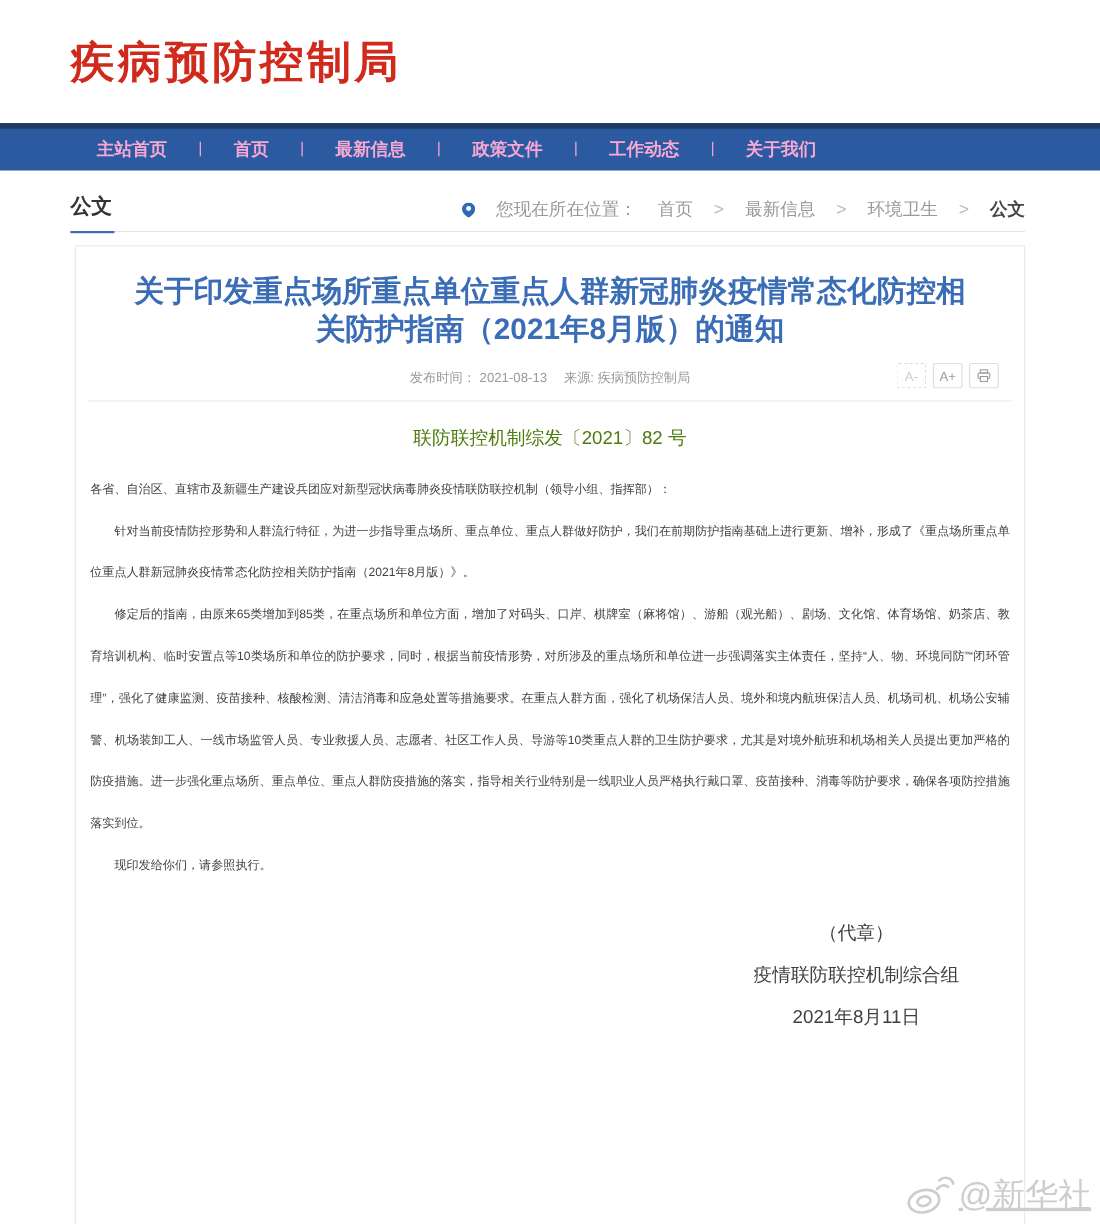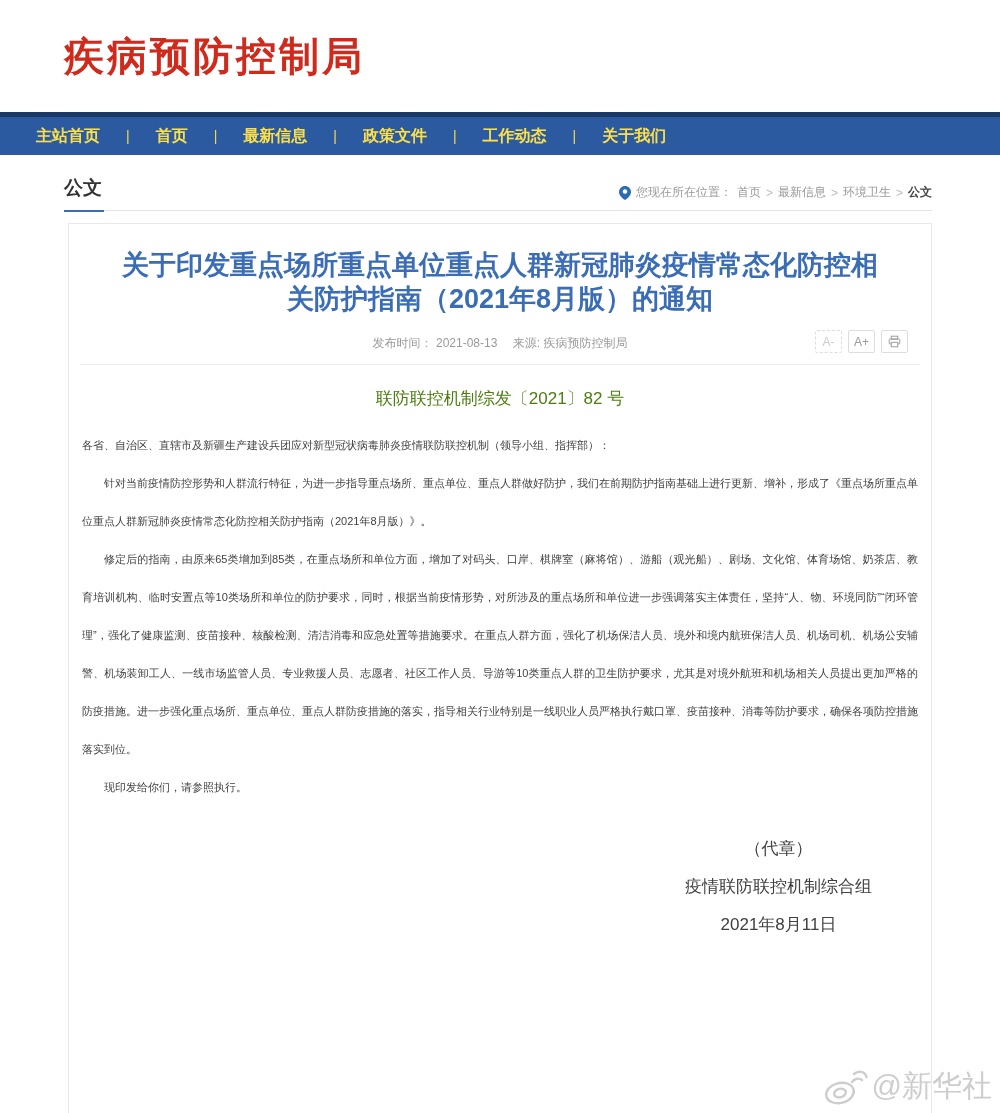--- a/index.html
+++ b/index.html
@@ -5,29 +5,29 @@
   html,body{margin:0;padding:0;}
   body{
     width:1000px;height:1113px;overflow:hidden;position:relative;
     background:#ffffff;font-family:"Liberation Sans","DejaVu Sans",sans-serif;
   }
   
   .site-header{height:112px;display:flex;align-items:center;padding-left:64px;background:#fff;}
   .logo{color:#cf2a1c;font-size:40px;font-weight:bold;letter-spacing:3px;cursor:pointer;}
   
   .nav{background:#2b5aa0;border-top:5px solid #1b3a66;height:38px;display:flex;align-items:center;
-       color:#fde047;font-size:16px;font-weight:bold;padding-left:36px;}
+       color:#f9a8d4;font-size:16px;font-weight:bold;padding-left:88px;font-family:Liberation Mono, monospace;}
   .nav-item{cursor:pointer;white-space:nowrap;}
   .nav-sep{margin:0 26px;font-weight:normal;font-size:14px;opacity:.95;}
   
   .section-row{display:flex;justify-content:space-between;align-items:flex-end;
                margin:20px 68px 0 64px;border-bottom:1px solid #e3e3e3;padding-bottom:9px;}
   .section-title{font-size:19px;font-weight:bold;color:#333;position:relative;}
   .section-title::after{content:"";position:absolute;left:0;bottom:-11px;width:40px;height:2px;background:#3a6db6;}
-  .breadcrumb{font-size:12px;color:#999;display:flex;align-items:center;gap:5px;}
+  .breadcrumb{font-size:16px;color:#999;display:flex;align-items:center;gap:19px;}
   .crumb{cursor:pointer;}
   .crumb-last{color:#444;font-weight:bold;}
   .crumb-sep{color:#bbb;}
   
   .article-box{margin:12px 68px 0 68px;border:1px solid #e8e8e8;background:#fff;
                padding:24px 11px 40px 11px;min-height:980px;box-sizing:border-box;}
   .article-title{color:#3a6db6;font-size:27px;font-weight:bold;text-align:center;
                  line-height:34px;padding:0 36px;}
   .meta-row{position:relative;text-align:center;color:#9a9a9a;font-size:12px;
             margin-top:14px;height:26px;line-height:26px;}
@@ -42,22 +42,22 @@
   
   .body-text{padding:0 2px;}
   .body-text p{font-size:11px;color:#3f3f3f;line-height:38px;margin:0;text-align:justify;}
   .indent{text-indent:2em;}
   .attachment-line{margin-top:30px;}
   .attach-icon{display:inline-block;vertical-align:-2px;margin:0 2px;}
   .attach-link{cursor:pointer;}
   .signature{display:flex;justify-content:flex-end;margin-top:24px;}
   .signature-inner{text-align:center;margin-right:46px;font-size:17px;color:#3f3f3f;line-height:38px;}
   
-  .watermark{position:absolute;right:8px;bottom:6px;display:flex;align-items:flex-end;gap:4px;
-             color:#cdcdcd;font-size:30px;pointer-events:none;}
+  .watermark{position:absolute;right:8px;bottom:6px;display:flex;align-items:flex-start;gap:4px;
+             color:#cdcdcd;font-size:30px;pointer-events:none;text-decoration:underline;}
 </style>
 </head>
 <body>
 
 <div class="site-header">
   <div class="logo">疾病预防控制局</div>
 </div>
 
 <div class="nav">
   <span class="nav-item">主站首页</span>

